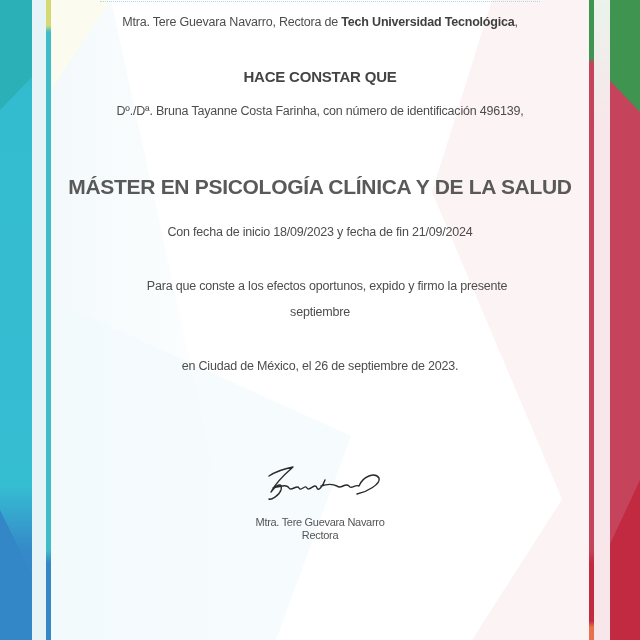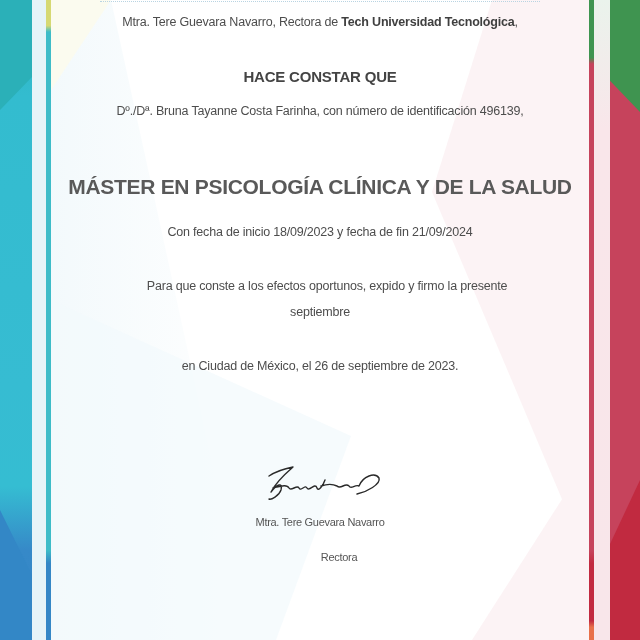--- a/index.html
+++ b/index.html
@@ -202,15 +202,15 @@
 
     <div class="line" style="top:305px;">septiembre</div>
 
     <div class="line" style="top:359px;">en Ciudad de México, el 26 de septiembre de 2023.</div>
 
     <svg class="signature" viewBox="0 0 125 42">
       <path d="M6 14 C 15 8, 25 6, 30 5 M30 5 C 22 12, 12 22, 8 30 C 14 22, 20 20, 18 28 C 16 34, 8 38, 6 37 M10 26 C 18 24, 24 22, 26 26 C 28 30, 34 22, 36 26 C 38 30, 42 22, 44 26 C 46 30, 52 20, 54 26 C 55 30, 60 24, 62 18 M58 24 C 64 22, 70 22, 74 24 C 78 28, 82 20, 86 24 C 88 28, 92 22, 96 24 M96 24 C 100 14, 112 10, 116 16 C 118 22, 104 30, 94 32" fill="none" stroke="#2a2a2a" stroke-width="1.4" stroke-linecap="round" stroke-linejoin="round"></path>
     </svg>
 
     <div class="sig-name" style="top:516px;">Mtra. Tere Guevara Navarro</div>
-    <div class="sig-role" style="top:551px;padding-left:19px;">Rectora</div>
+    <div class="sig-role" style="top:529px;">Rectora</div>
   </div>
 </div>
 
 </body></html>

